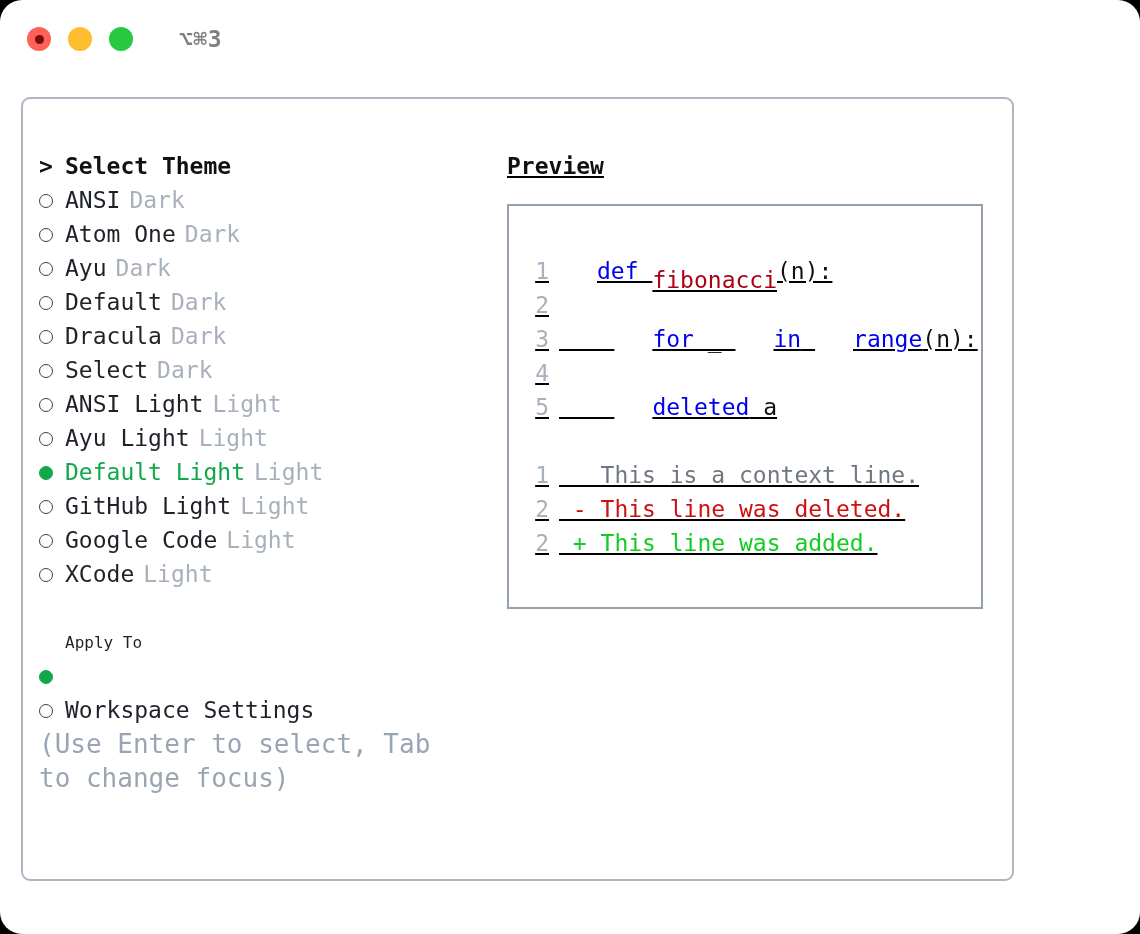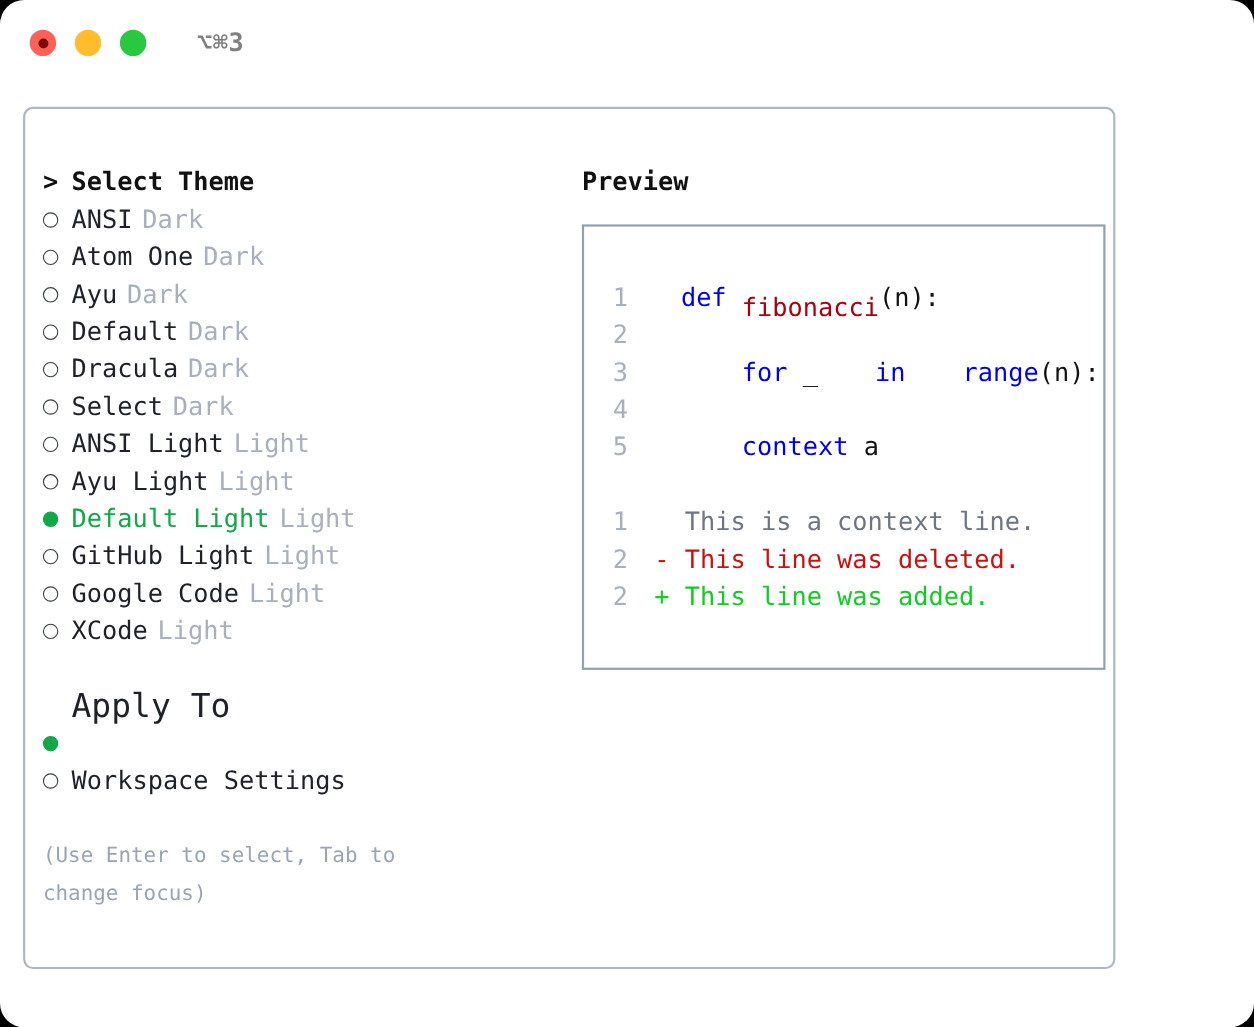--- a/index.html
+++ b/index.html
@@ -125,41 +125,41 @@
     color: #a8b0bc;
     margin-left: 9px;
   }
 
   .section-gap { height: 34px; }
 
   .sub-header {
     height: 34px;
     display: flex;
     align-items: center;
-    font-size: 30px;
+    font-size: 16px;
     color: #1e2228;
     white-space: pre;
   }
   .sub-header .marker { color: transparent; }
 
   .hint {
-    margin-top: 34px;
-    font-size: 19px;
+    font-size: 26px;
     color: #9aa5b4;
     line-height: 34px;
     width: 400px;
     white-space: pre-wrap;
   }
 
   
   .right-col {
     position: absolute;
-    left: 506px;
+    left: 484px;
     top: 50px;
     width: 500px;
+    text-decoration: underline;
   }
   .preview-title {
     font-size: 23px;
     font-weight: bold;
     color: #111111;
     height: 34px;
     display: flex;
     align-items: center;
   }
   .preview-box {
@@ -249,21 +249,21 @@
     </div>
 
     <div class="right-col">
       <div class="preview-title">Preview</div>
       <div class="preview-box">
         <div id="code-block">
             <div class="code-line"><span class="lineno">1</span><span class="tok-kw">def </span><span class="tok-fn">fibonacci</span><span class="tok-text">(n):</span></div>
             <div class="code-line"><span class="lineno">2</span></div>
             <div class="code-line"><span class="lineno">3</span><span class="tok-text">    </span><span class="tok-kw">for</span><span class="tok-text"> _ </span><span class="tok-kw">in</span><span class="tok-text"> </span><span class="tok-kw">range</span><span class="tok-text">(n):</span></div>
             <div class="code-line"><span class="lineno">4</span></div>
-            <div class="code-line"><span class="lineno">5</span><span class="tok-text">    </span><span class="tok-kw">context</span><span class="tok-text"> a</span></div>
+            <div class="code-line"><span class="lineno">5</span><span class="tok-text">    </span><span class="tok-kw">deleted</span><span class="tok-text"> a</span></div>
           </div>
         <div class="blank-line"></div>
         <div id="diff-block">
             <div class="code-line"><span class="lineno">1</span><span class="tok-ctx">   This is a context line.</span></div>
             <div class="code-line"><span class="lineno">2</span><span class="tok-del"> - This line was deleted.</span></div>
             <div class="code-line"><span class="lineno">2</span><span class="tok-add"> + This line was added.</span></div>
           </div>
       </div>
     </div>
 

